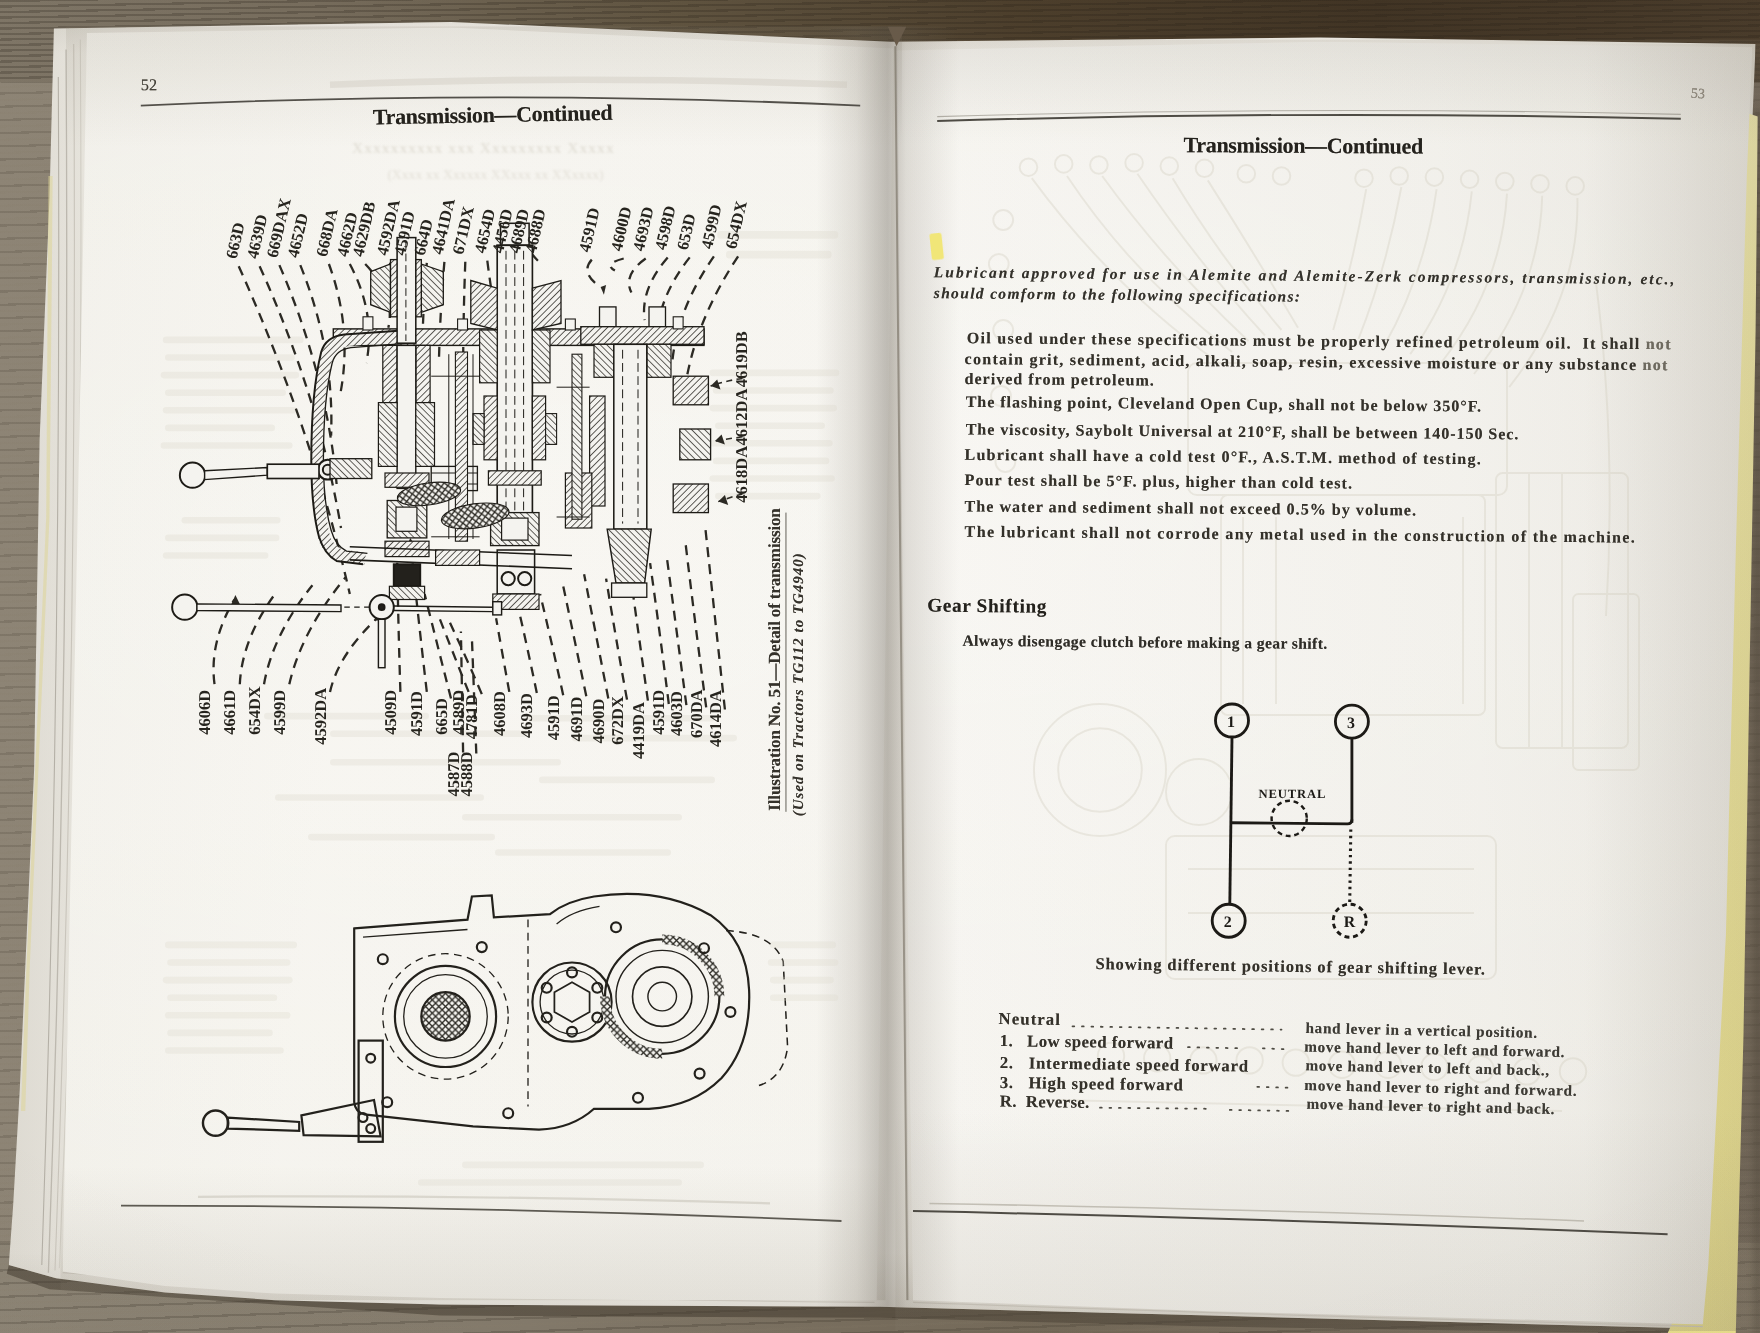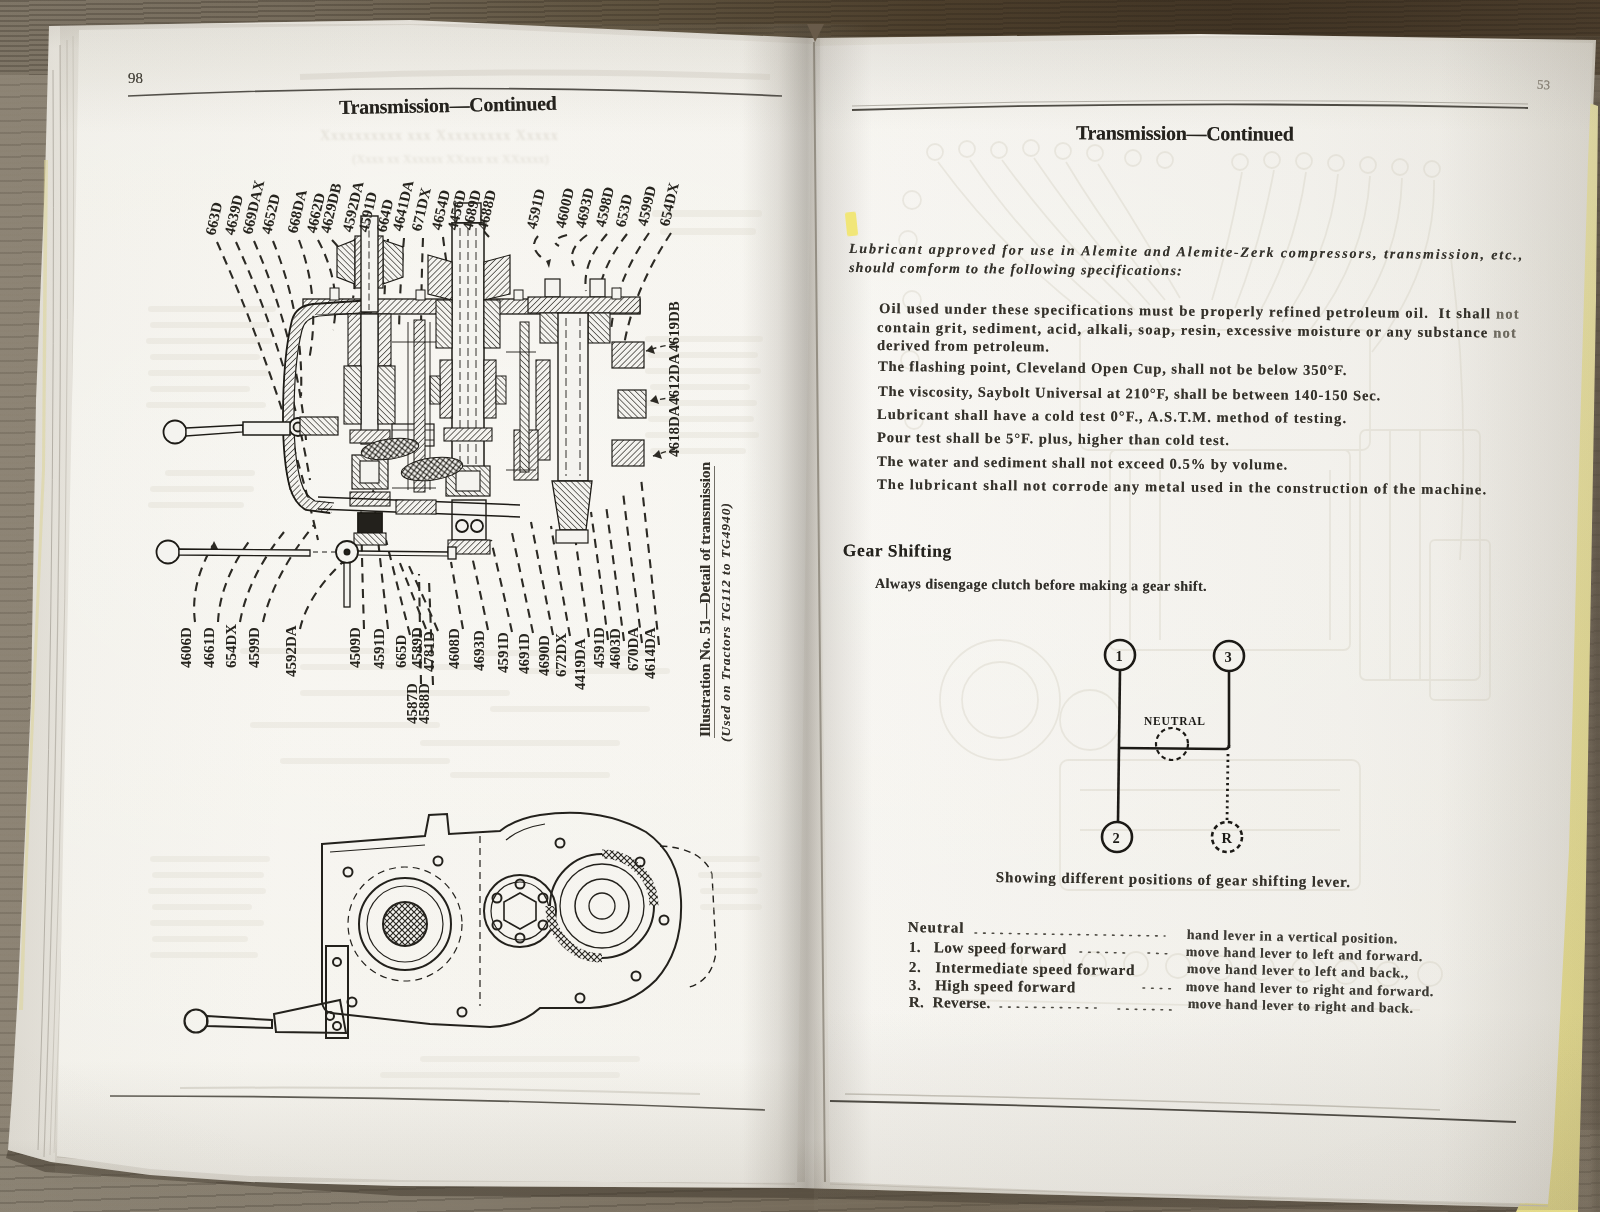--- a/index.html
+++ b/index.html
@@ -96,21 +96,21 @@
 <div id="pRbot" class="shade"></div>
 <div id="pRright" class="shade"></div>
 <div id="gutter"></div>
 <div id="spineline" style="position:absolute;left:813px;top:42px;width:1.8px;height:1140px;background:rgba(95,87,74,.55);filter:blur(.4px);transform:rotate(-0.55deg);transform-origin:top center;"></div>
 <div id="topnotch" style="position:absolute;left:0;top:0;width:1600px;height:60px;clip-path:polygon(807px 24px,824px 24px,815px 42px);background:#5e5040;"></div>
 <div id="tint" style="position:absolute;inset:0;background:
   radial-gradient(120% 100% at 50% 40%, rgba(0,0,0,0) 60%, rgba(70,60,45,.06) 100%),
   linear-gradient(0deg, rgba(236,226,198,.07), rgba(236,226,198,.07));pointer-events:none;"></div>
 
 <div id="lp" class="abs" style="left:0;top:0;width:1600px;height:1212px;">
-  <div class="t" style="left:128px;top:70px;font-size:15px;font-weight:normal;color:#45423a;transform:rotate(-.5deg);">98</div>
+  <div class="t" style="left:128px;top:70px;font-size:15px;font-weight:normal;color:#45423a;transform:rotate(-.5deg);">52</div>
   <svg class="abs" style="left:0;top:0;" width="800" height="120" viewBox="0 0 800 120">
     <path d="M128,96 Q450,81 782,96" stroke="#53504a" stroke-width="1.7" fill="none"></path>
     <path d="M300,77 Q520,68 770,77" stroke="#c9c4b8" stroke-width="6" fill="none" opacity=".35"></path>
   </svg>
   <div class="t" style="left:339px;top:94px;font-size:20px;letter-spacing:-0.3px;transform:rotate(-1.1deg);color:#24221d;">Transmission—Continued</div>
   <div class="ghost" style="left:320px;top:128px;font-size:14px;opacity:.42;letter-spacing:1px;">Xxxxxxxxxx xxx Xxxxxxxxx Xxxxx</div>
   <div class="ghost" style="left:352px;top:152px;font-size:12.5px;opacity:.33;">(Xxxx xx Xxxxxx XXxxx xx XXxxxx)</div>
   <svg id="diag" class="abs" style="left:0;top:0;" width="800" height="780" viewBox="0 0 800 780">
     <defs>
       <pattern id="h1" patternUnits="userSpaceOnUse" width="4.2" height="4.2" patternTransform="rotate(45)">

